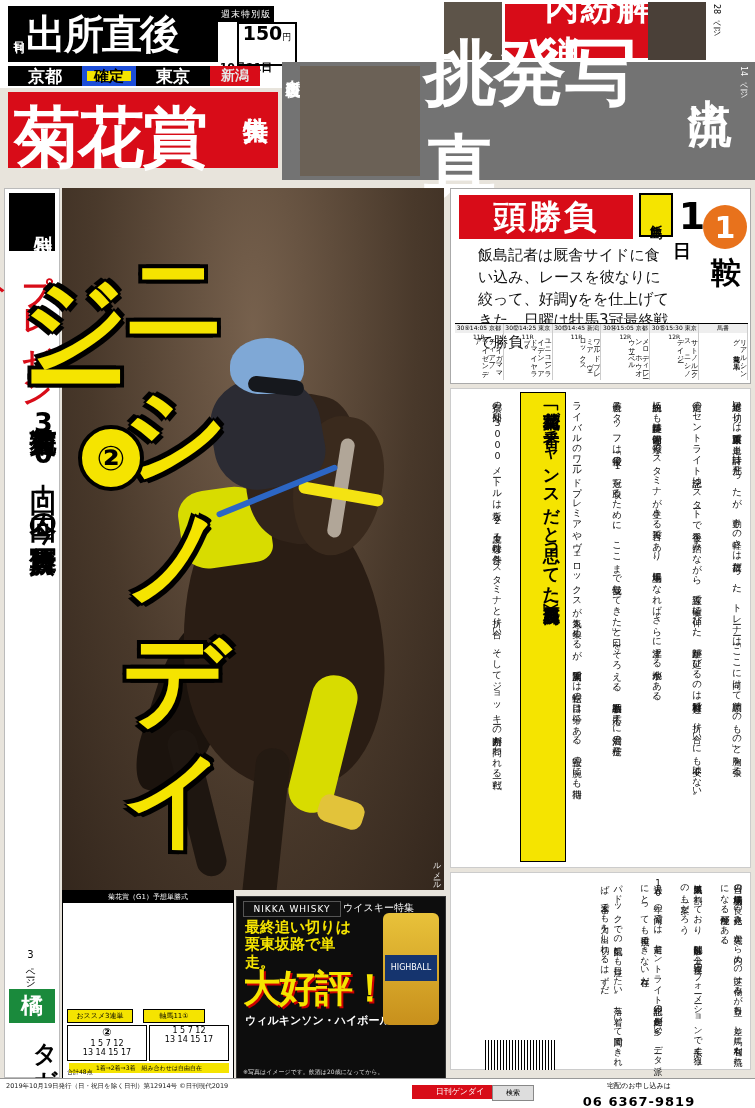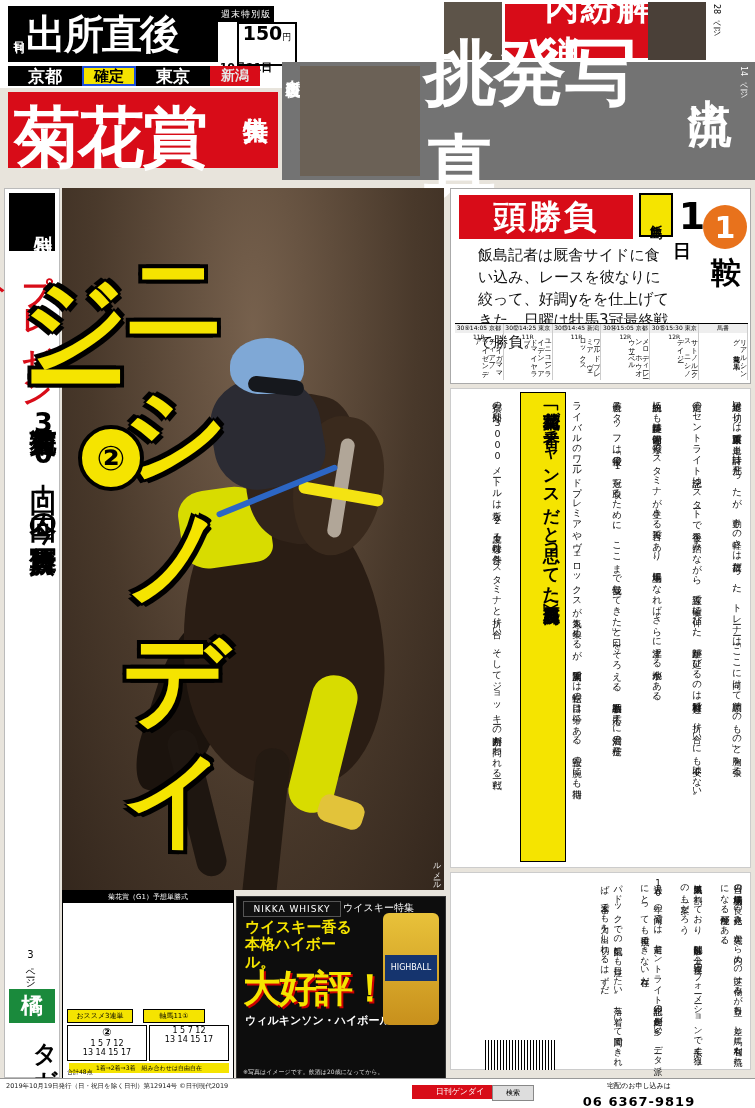--- a/index.html
+++ b/index.html
@@ -30,21 +30,21 @@
   .hl-red{position:absolute;background:#d80c18;color:#fff;font-weight:bold;}
   .hd-kessen{left:300px;top:4px;width:140px;height:54px;font-size:34px;letter-spacing:2px;}
   .hd-naifun{left:505px;top:4px;width:140px;height:54px;font-size:34px;letter-spacing:2px;padding-left:40px;}
   .ph1{position:absolute;left:444px;top:2px;width:58px;height:58px;background:#5d5449;overflow:hidden;}
   .ph2{position:absolute;left:648px;top:2px;width:58px;height:58px;background:#4a4038;overflow:hidden;}
   .pg28{position:absolute;left:710px;top:4px;font-size:8px;writing-mode:vertical-rl;color:#000;}
 
   
   .kyoto{position:absolute;left:8px;top:66px;width:268px;height:20px;}
   .kyoto .k1{position:absolute;left:0;top:0;width:74px;height:20px;background:#000;color:#fff;font-size:17px;font-weight:bold;}
-  .kyoto .k2{position:absolute;left:74px;top:0;width:54px;height:20px;background:#f5e400;color:#000;font-size:15px;font-weight:bold;border:2px solid #1d4ed8;box-sizing:border-box;}
+  .kyoto .k2{position:absolute;left:74px;top:0;width:54px;height:20px;background:#f5e400;color:#000;font-size:15px;font-weight:bold;border:5px solid #1d4ed8;box-sizing:border-box;}
   .kyoto .k3{position:absolute;left:128px;top:0;width:74px;height:20px;background:#000;color:#fff;font-size:17px;font-weight:bold;}
   .kyoto .k4{position:absolute;left:202px;top:0;width:50px;height:20px;background:#d80c18;color:#e5e5e5;font-size:14px;font-weight:bold;}
 
   
   .banner{position:absolute;left:282px;top:62px;width:473px;height:118px;background:#737373;}
   .banner .photo{position:absolute;left:18px;top:4px;width:120px;height:110px;background:#6b6156;overflow:hidden;}
   .banner .lead{position:absolute;left:2px;top:6px;width:18px;height:108px;color:#fff;font-size:15px;font-weight:bold;
                 writing-mode:vertical-rl;text-orientation:upright;letter-spacing:1px;}
   .banner .big{position:absolute;left:142px;top:2px;width:268px;height:114px;color:#fff;font-size:72px;font-weight:bold;
                letter-spacing:-2px;display:flex;align-items:center;}
@@ -318,21 +318,21 @@
         <div>13 14 15 17</div>
       </div>
     </div>
     <div class="arrow">1着⇒2着⇒3着　組み合わせは自由自在</div>
     <div class="foot">合計48点</div>
   </div>
 
   <div class="ad">
     <div class="nikka">NIKKA WHISKY</div>
     <div class="sub">ウイスキー特集</div>
-    <div class="copy">ウイスキー香る本格ハイボール。</div>
+    <div class="copy">最終追い切りは栗東坂路で単走。</div>
     <div class="big">大好評！</div>
     <div class="brand">ウィルキンソン・ハイボール</div>
     <div class="can"></div>
     <div class="can-label">HIGHBALL</div>
     <div class="note">※写真はイメージです。飲酒は20歳になってから。</div>
   </div>
 
   <div class="barcode"></div>
 
   <div class="footer">

